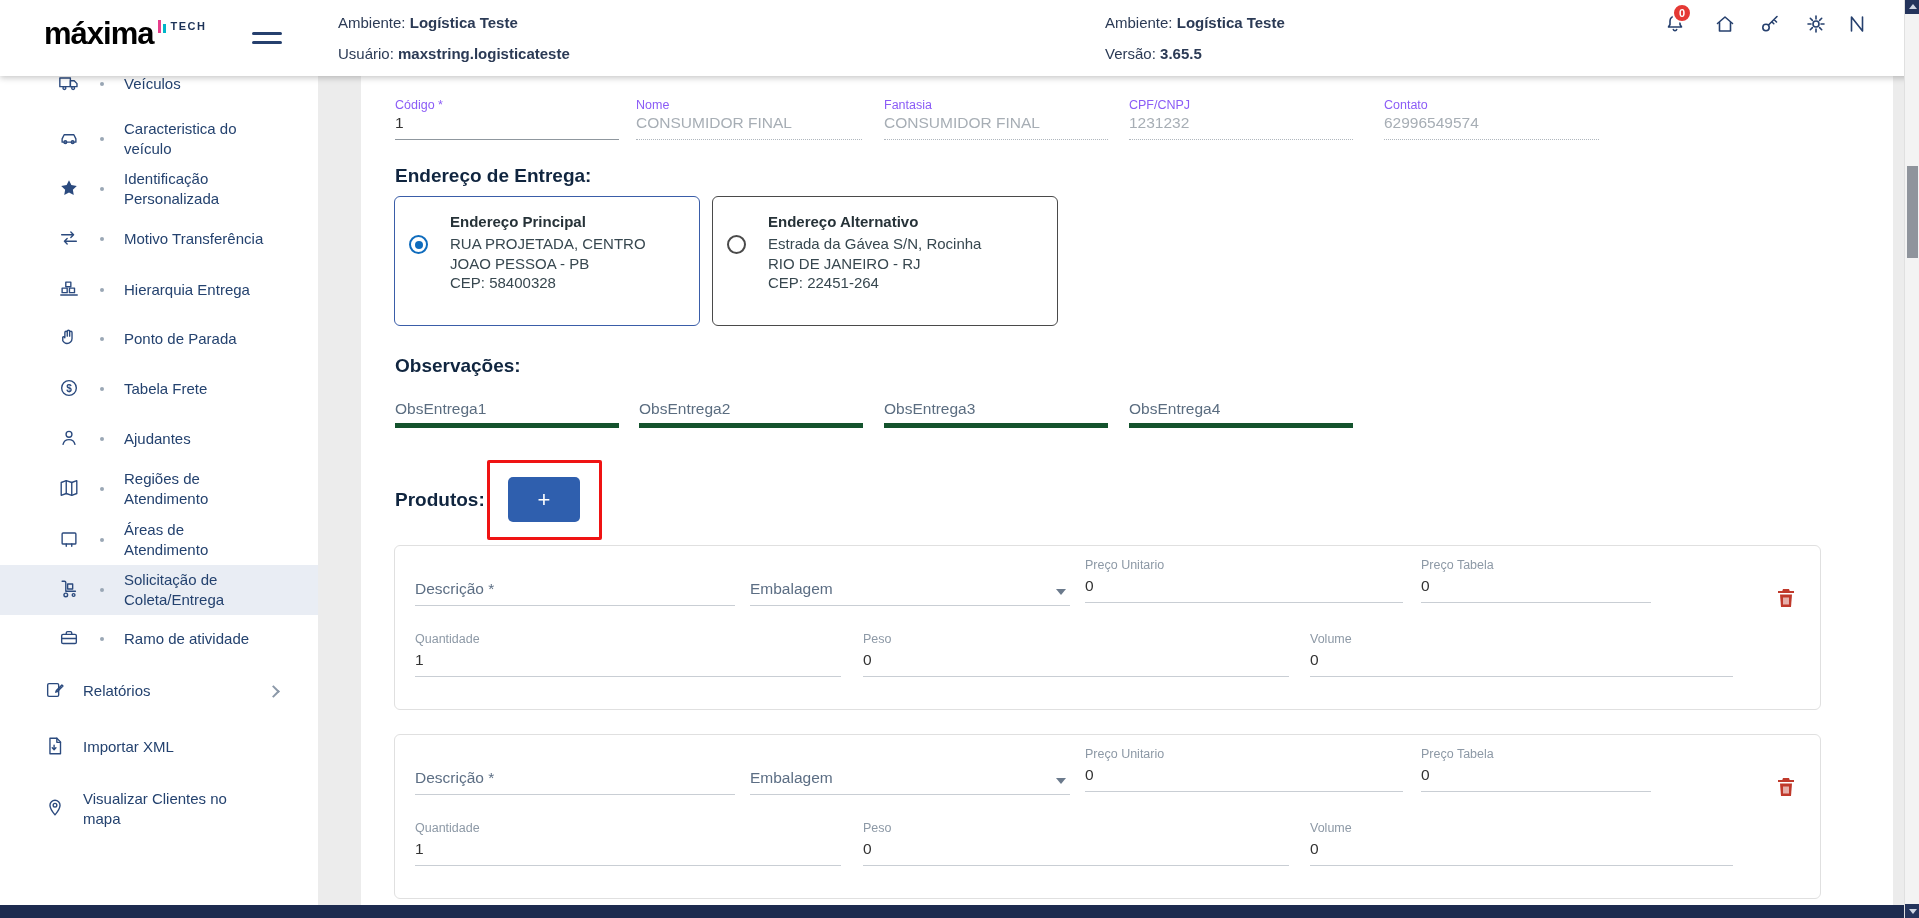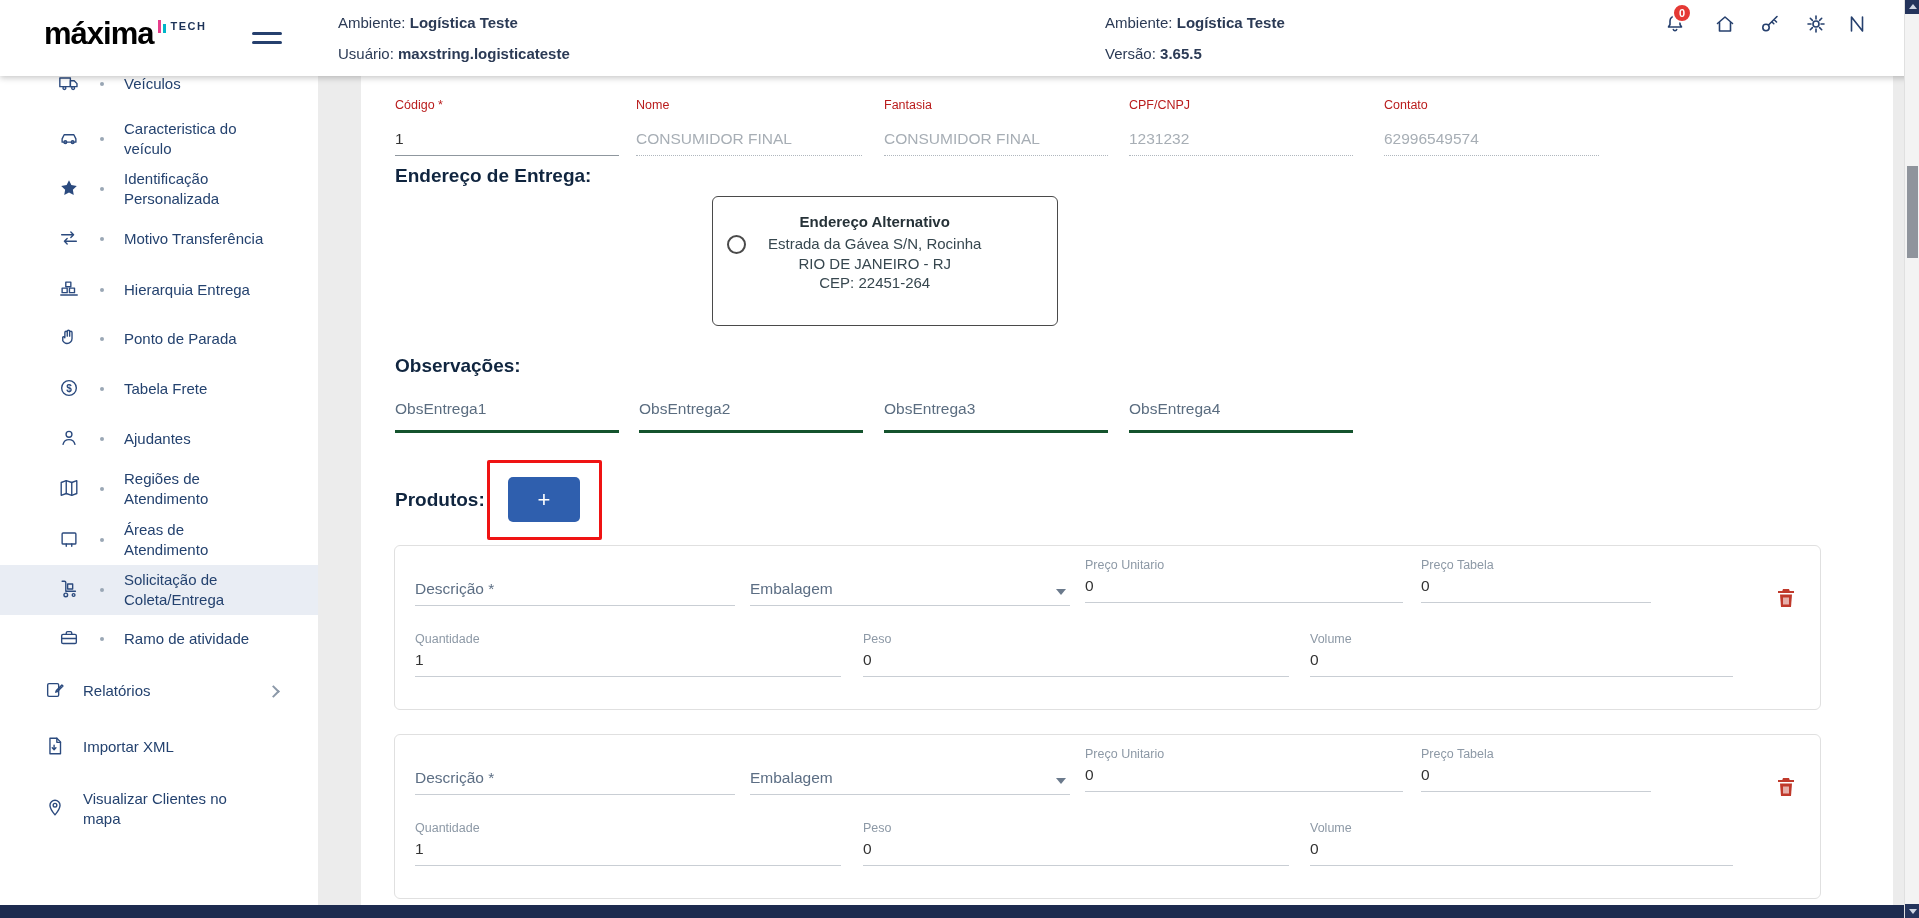--- a/index.html
+++ b/index.html
@@ -43,42 +43,42 @@
   .srow.foot .sicon { margin-left:44px; }
   .srow.foot .slabel { margin-left:15px; width:160px; }
   .chev { margin-left:auto; margin-right:40px; width:9px; height:9px;
           border-top:2px solid #8b98a8; border-right:2px solid #8b98a8; transform:rotate(45deg); }
 
   
   .main { position:absolute; left:318px; top:76px; right:15px; bottom:13px; background:#ececec; z-index:1; }
   .panel { position:absolute; left:43px; top:0; width:1532px; height:829px; background:#fff; }
 
   .tfield { position:absolute; }
-  .tlabel { font-size:12.5px; color:#b91c1c; margin-bottom:18px; }
+  .tlabel { font-size:12.5px; color:#8b5cf6; margin-bottom:2px; }
   .tvalue { font-size:15.5px; padding-bottom:7px; }
   .v-dark  { color:#333; border-bottom:1px solid #8f979e; }
   .v-gray  { color:#a7aeb5; border-bottom:1px dotted #b0b7be; }
 
   .heading { position:absolute; font-size:19px; font-weight:700; color:#10253f; }
 
   .addr-card { position:absolute; top:120px; height:130px; border-radius:6px; background:#fff;
                display:flex; padding:16px 14px; cursor:pointer; }
   .addr-card.sel   { border:1.5px solid #3a5da8; }
-  .addr-card.unsel { border:1.5px solid #4a4a4a;text-align:center; }
+  .addr-card.unsel { border:1.5px solid #4a4a4a; }
   .radio { width:19px; height:19px; border-radius:50%; flex:0 0 19px; margin-top:22px; position:relative; }
   .radio.on  { border:2px solid #0f6cbd; }
   .radio.on::after { content:""; position:absolute; left:3.5px; top:3.5px; width:8px; height:8px;
                      border-radius:50%; background:#0f6cbd; }
   .radio.off { border:2px solid #4a4a4a; }
   .addr-text { margin-left:22px; }
   .addr-title { font-size:15px; font-weight:700; color:#263238; margin-bottom:4px; }
   .addr-line  { font-size:15px; color:#37474f; line-height:19.5px; }
 
   .obs-field { position:absolute; top:324px; width:224px; cursor:text; }
-  .obs-value { font-size:15.5px; color:#5b6d80; padding-bottom:12px; border-bottom:3px solid #14532d; }
+  .obs-value { font-size:15.5px; color:#5b6d80; padding-bottom:5px; border-bottom:5px solid #14532d; }
 
   .add-btn { position:absolute; left:147px; top:401px; width:72px; height:45px; background:#2f5fae;
              border:none; border-radius:5px; color:#fff; font-size:22px; cursor:pointer;
              display:flex; align-items:center; justify-content:center; }
   .annotation { position:absolute; left:126px; top:384px; width:115px; height:80px;
                 border:3px solid #ef1313; border-radius:2px; pointer-events:none; }
 
   .pcard { position:absolute; left:33px; width:1427px; height:165px; background:#fff;
            border:1px solid #e0e0e0; border-radius:6px; }
   .pcard.c1 { top:469px; } .pcard.c2 { top:658px; }
@@ -326,20 +326,29 @@
         <div class="tlabel">CPF/CNPJ</div>
         <div class="tvalue v-gray">1231232</div>
       </div>
       <div class="tfield" style="left:1023px;top:22px;width:215px">
         <div class="tlabel">Contato</div>
         <div class="tvalue v-gray">62996549574</div>
       </div>
 
       <div class="heading" style="left:34px;top:89px">Endereço de Entrega:</div>
 
+      <div class="addr-card sel" style="left:33px;width:306px">
+        <span class="radio on"></span>
+        <div class="addr-text">
+          <div class="addr-title">Endereço Principal</div>
+          <div class="addr-line">RUA PROJETADA, CENTRO</div>
+          <div class="addr-line">JOAO PESSOA - PB</div>
+          <div class="addr-line">CEP: 58400328</div>
+        </div>
+      </div>
 
       <div class="addr-card unsel" style="left:351px;width:346px">
         <span class="radio off"></span>
         <div class="addr-text">
           <div class="addr-title">Endereço Alternativo</div>
           <div class="addr-line">Estrada da Gávea S/N, Rocinha</div>
           <div class="addr-line">RIO DE JANEIRO - RJ</div>
           <div class="addr-line">CEP: 22451-264</div>
         </div>
       </div>

